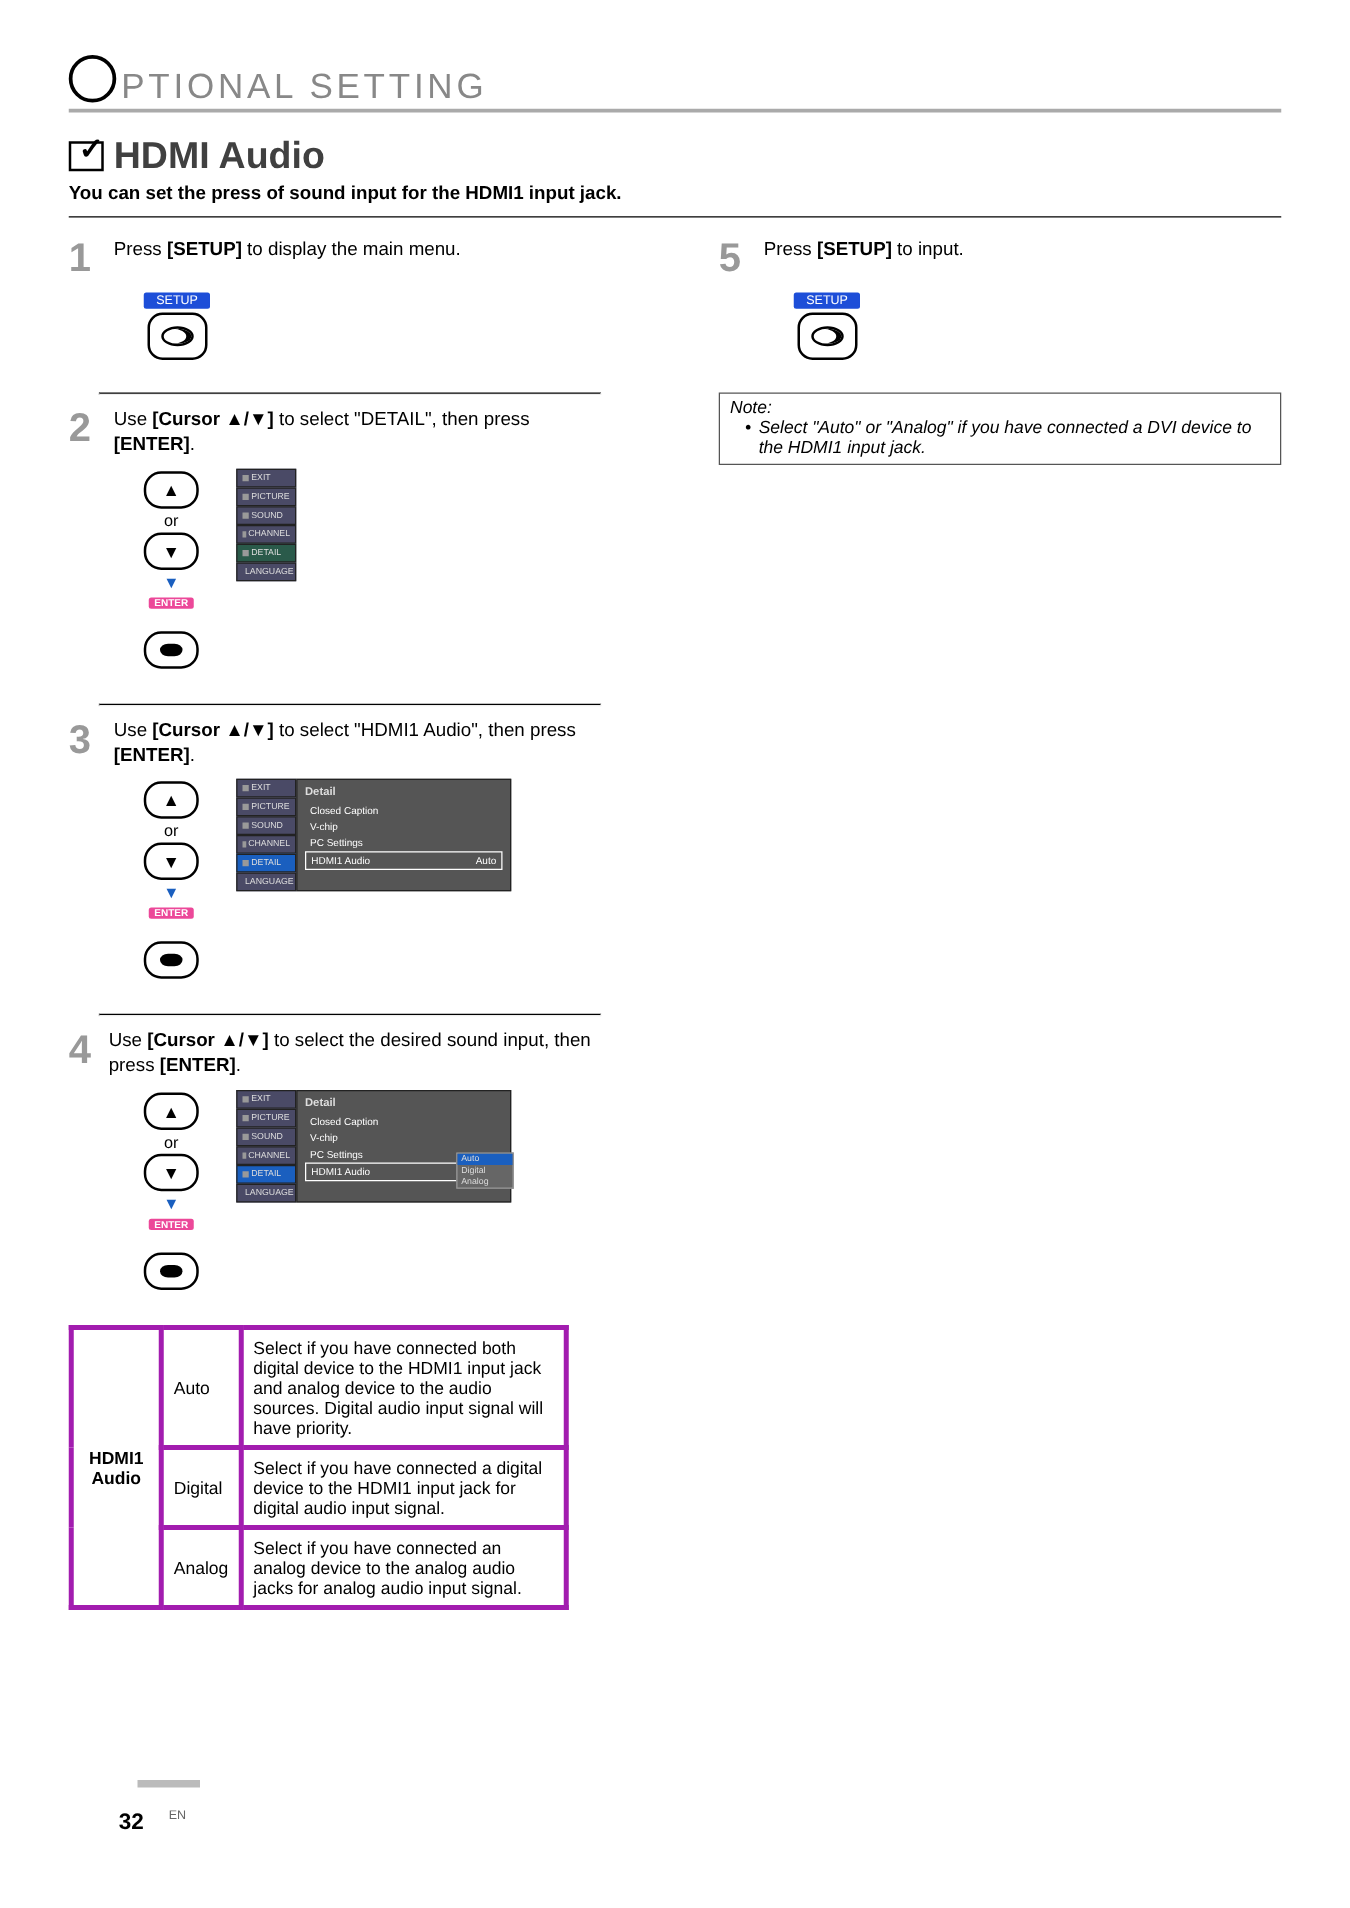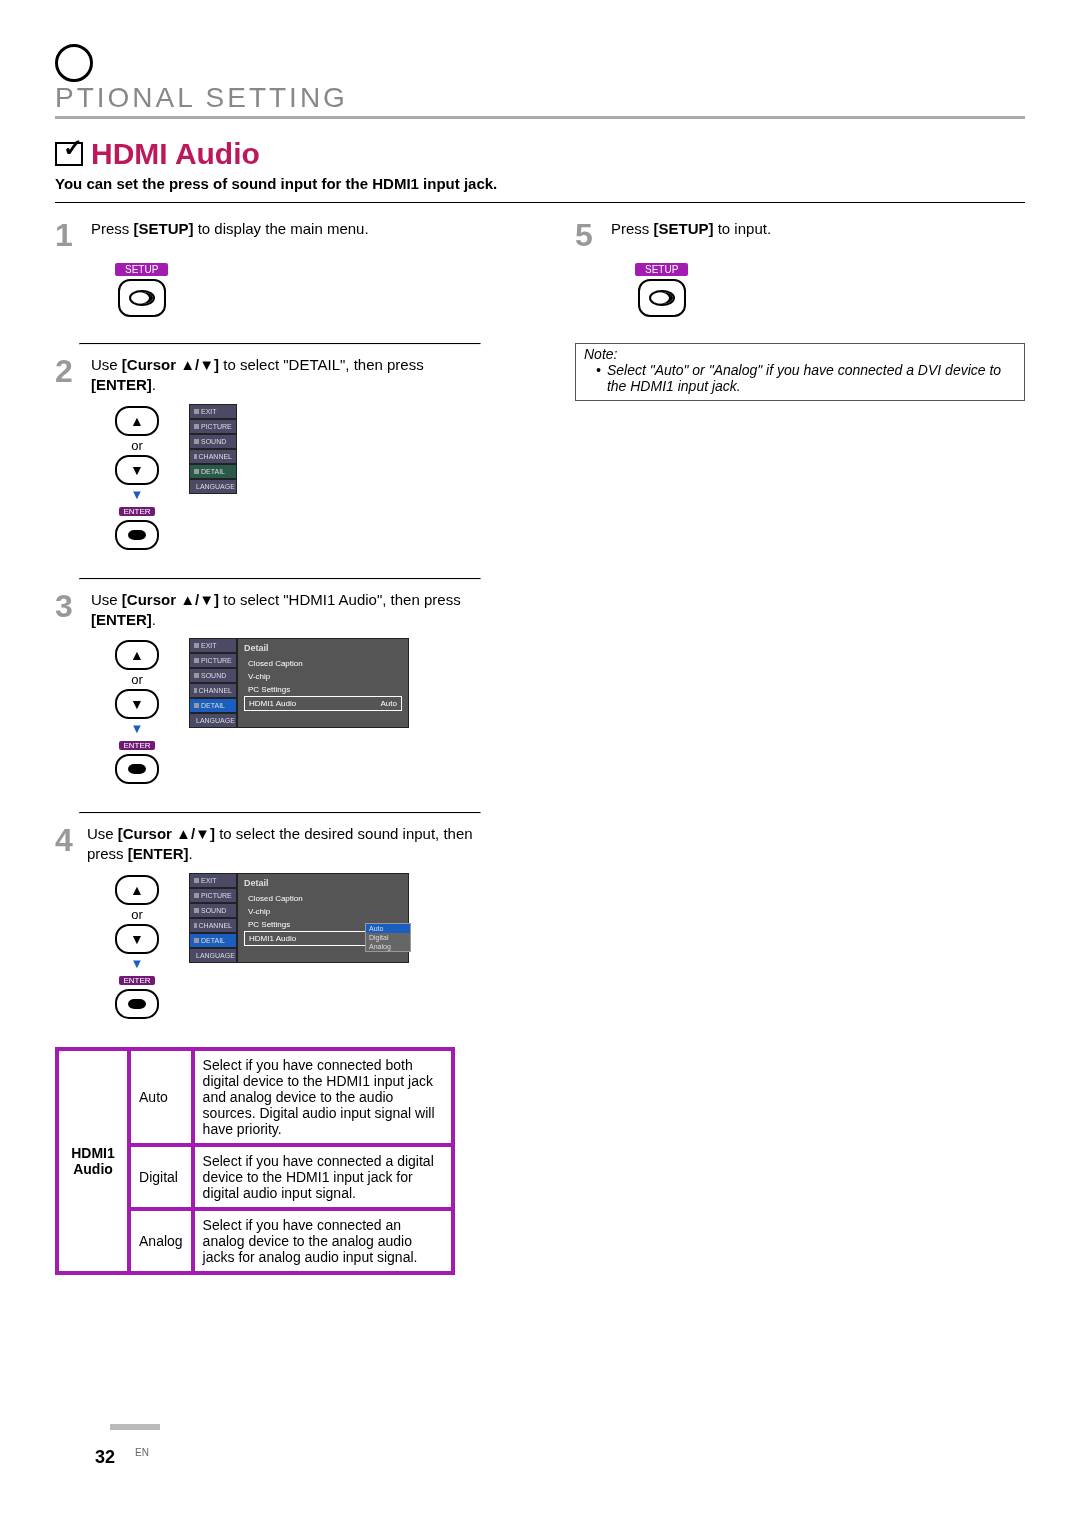--- a/index.html
+++ b/index.html
@@ -15,21 +15,20 @@
   .page-header {
     border-bottom: 3px solid #aaa;
     display: flex;
     align-items: baseline;
     gap: 4px;
     padding-bottom: 2px;
     color: #888;
     letter-spacing: 3px;
     font-weight: 500;
     font-size: 28px;
-    flex-direction: column;
   }
   .dropcap {
     display: inline-block;
     width: 32px;
     height: 32px;
     border: 3px solid #000;
     border-radius: 50%;
     position: relative;
     top: 4px;
   }
@@ -51,21 +50,21 @@
     position: absolute;
     top: -10px;
     left: 6px;
     font-size: 24px;
     font-weight: bold;
   }
   .section-title h2 {
     margin: 0;
     font-size: 30px;
     font-weight: 700;
-    color: #be185d;
+    color: #404040;
   }
   .subtitle {
     margin: 4px 0 10px 0;
     font-size: 15px;
     font-weight: 700;
   }
   .fullrule {
     border: none;
     border-top: 1px solid #000;
     margin: 8px 0 16px 0;
@@ -87,21 +86,21 @@
     line-height: 1;
     width: 26px;
   }
   .step-text { font-size: 15px; line-height: 1.35; }
   .step-body { margin-left: 60px; margin-top: 8px; display: flex; align-items: flex-start; gap: 30px; }
 
   .setup-btn {
     text-align: center;
   }
   .setup-lbl {
-    background: #a21caf;
+    background: #1d4ed8;
     color: #fff;
     font-size: 10px;
     padding: 1px 10px;
     display: inline-block;
     border-radius: 2px;
   }
   .oval-btn {
     width: 44px;
     height: 34px;
     border: 2px solid #000;
@@ -126,21 +125,21 @@
     height: 26px;
     border: 2px solid #000;
     border-radius: 14px;
     display: flex;
     align-items: center;
     justify-content: center;
     margin: 2px auto;
     font-size: 14px;
   }
   .blue-tri { color: #1a5fbf; }
-  .enter-lbl { font-size: 8px; color: #fff; background:#701a75; display:inline-block; padding:0 4px; border-radius:2px; margin:4px 0 2px; }
+  .enter-lbl { font-size: 8px; color: #fff; background:#ec4899; display:inline-block; padding:0 4px; border-radius:2px; margin:4px 0 16px;font-weight:bold; }
   .enter-btn .dot { width: 18px; height: 10px; background:#000; border-radius: 50%/70%; }
 
   .osd {
     font-size: 7px;
     color: #ddd;
   }
   .osd-menu {
     width: 48px;
   }
   .osd-item {

